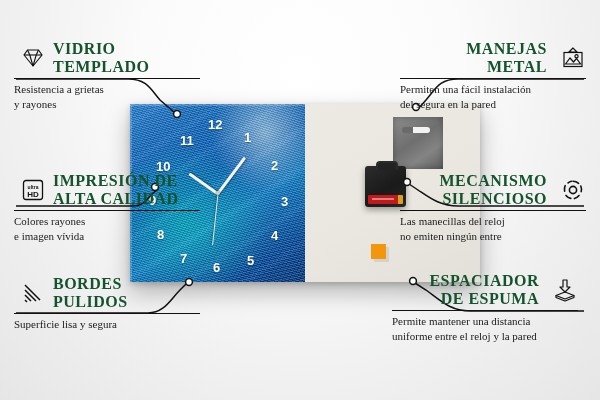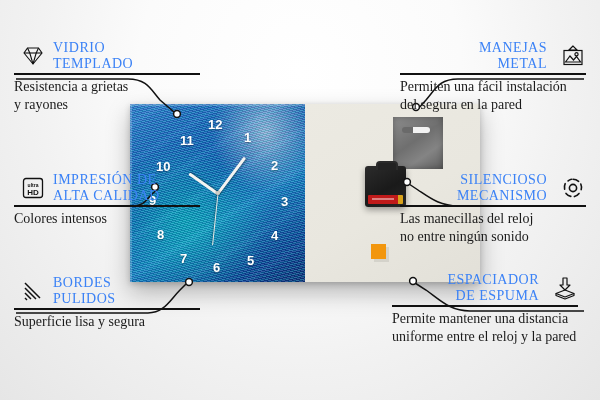--- a/index.html
+++ b/index.html
@@ -76,26 +76,26 @@
   .foam{
     position:absolute;left:66px;top:140px;width:15px;height:15px;
     background:#f2960d;box-shadow:3px 3px 0 rgba(0,0,0,.08);
   }
 
   
   .feat{position:absolute;width:186px;}
   .feat .head{display:flex;align-items:center;gap:7px;}
   .feat.right .head{flex-direction:row-reverse;}
   .title{
-    font-size:14px;font-weight:normal;letter-spacing:.5px;color:#3b82f6;
+    font-size:16px;font-weight:bold;letter-spacing:.5px;color:#14532d;
     line-height:1.12;text-transform:uppercase;
   }
   .feat.right .title{text-align:right;}
   .rule{height:1.4px;background:#111;margin:2px 0 3px 0;}
-  .desc{font-size:14px;color:#1b1b1b;line-height:1.3;}
+  .desc{font-size:11px;color:#1b1b1b;line-height:1.3;}
   .feat.right .desc{text-align:left;}
   .ico{width:26px;height:24px;flex:0 0 26px;display:block;margin-left:6px;}
   .ico svg{display:block;width:26px;height:24px;}
 
   #f1{left:14px;top:40px;}
   #f2{left:14px;top:172px;}
   #f3{left:14px;top:275px;}
   #f4{left:400px;top:40px;}
   #f5{left:400px;top:172px;}
   #f6{left:392px;top:272px;}
@@ -190,21 +190,22 @@
           <text x="13" y="10.5" font-family="Liberation Sans, sans-serif" font-size="5" font-weight="bold" text-anchor="middle" fill="#111">ultra</text>
           <text x="13" y="18.5" font-family="Liberation Sans, sans-serif" font-size="8" font-weight="bold" text-anchor="middle" fill="#111">HD</text>
         </svg>
       </span>
       <div>
         <div class="title">IMPRESIÓN DE</div>
         <div class="title">ALTA CALIDAD</div>
       </div>
     </div>
     <div class="rule"></div>
-    <div class="desc">Colores intensos</div>
+    <div class="desc">Colores rayones</div>
+    <div class="desc">e imagen vívida</div>
   </div>
 
   <div class="feat left" id="f3">
     <div class="head">
       <span class="ico">
         <svg viewBox="0 0 26 24">
             <g fill="none" stroke="#111" stroke-width="1.5">
           <path d="M5 4 L20 19"></path>
               <path d="M5 9 L16 20"></path>
               <path d="M5 14 L11 20"></path>
@@ -253,27 +254,27 @@
           <path d="M20.8 8 a8.6 8.6 0 0 1 .4 5.6"></path>
           <path d="M19 17.5 a8.6 8.6 0 0 1-4.6 3.1"></path>
           <path d="M10.8 20.4 a8.6 8.6 0 0 1-4.8-3"></path>
           <path d="M4.6 13.2 a8.6 8.6 0 0 1 .6-5.5"></path>
           <path d="M8.1 4.9 a8.6 8.6 0 0 1 3.3-1.6"></path>
           <circle cx="13" cy="12" r="3.6"></circle>
         </g>
           </svg>
       </span>
       <div>
+        <div class="title">MECANISMO</div>
         <div class="title">SILENCIOSO</div>
-        <div class="title">MECANISMO</div>
       </div>
     </div>
     <div class="rule"></div>
     <div class="desc">Las manecillas del reloj</div>
-    <div class="desc">no entre ningún sonido</div>
+    <div class="desc">no emiten ningún entre</div>
   </div>
 
   <div class="feat right" id="f6">
     <div class="head">
       <span class="ico">
         <svg viewBox="0 0 26 24">
             <g fill="none" stroke="#111" stroke-width="1.2" stroke-linejoin="round">
           <path d="M11 2 H15 V9 H18 L13 14 L8 9 H11 Z"></path>
           <path d="M13 14 L4 17.5 L13 21 L22 17.5 Z"></path>
           <path d="M4 17.5 V19.5 L13 23 L22 19.5 V17.5"></path>

